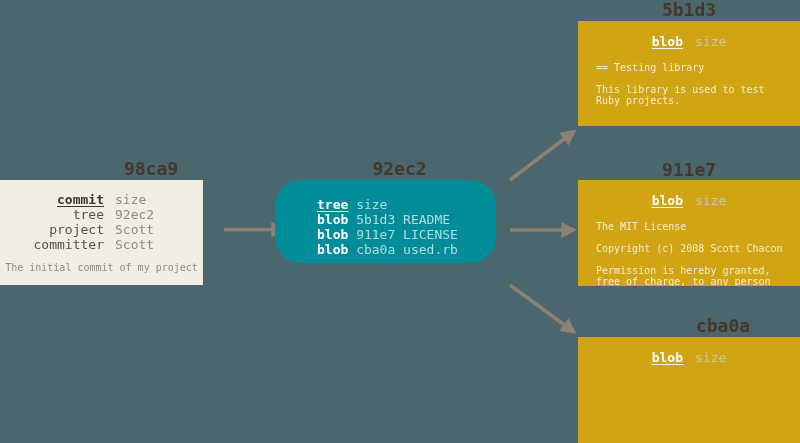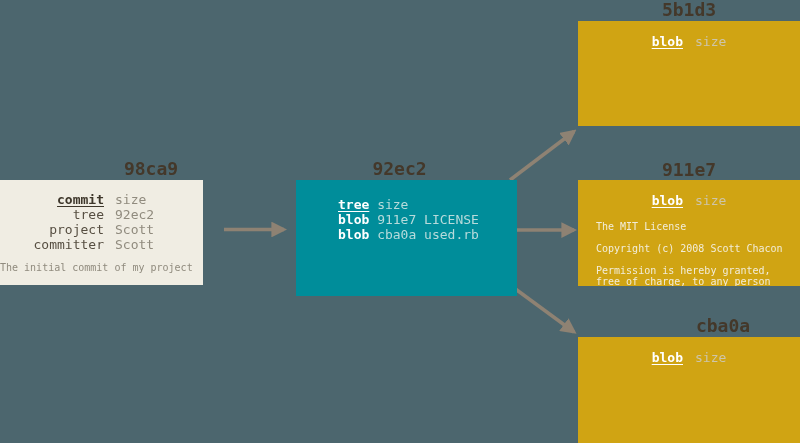--- a/index.html
+++ b/index.html
@@ -31,20 +31,21 @@
     column-gap:11px;
     padding-top:12px;
     font-size:13px;
     line-height:15px;
   }
   .commit-rows .k{ text-align:right; color:#564e41; white-space:pre; }
   .commit-rows .k.type{ font-weight:bold; color:#3e372b; text-decoration:underline; text-underline-offset:2px; }
   .commit-rows .v{ color:#908b7e; white-space:pre; }
   .commit-note{
     margin-top:10px;
+    text-align:center;
     font-size:10px;
     line-height:11px;
     color:#908b7e;
     white-space:pre;
   }
   
   .tree-box{ background:#008d9a; }
   .tree-rows{
     padding:17px 0 0 42px;
     font-size:13px;
@@ -106,34 +107,39 @@
       <span class="v">92ec2</span>
       <span class="k">project</span>
       <span class="v">Scott</span>
       <span class="k">committer</span>
       <span class="v">Scott</span>
     </div>
     <div class="commit-note">The initial commit of my project</div>
   </div>
 
   <div class="obj-label" style="left:289px;top:161px;width:221px;">92ec2</div>
-  <div class="box tree-box" style="left:296px;top:180px;width:221px;height:116px;">
+  <div class="box tree-box" style="left:275px;top:180px;width:221px;height:83px;border-radius:26px;">
     <div class="tree-rows">
       <div class="row"><span class="k type">tree</span><span class="rest"> <span>size</span></span></div>
+      <div class="row"><span class="k">blob</span><span class="rest"> <span>5b1d3 README</span></span></div>
       <div class="row"><span class="k">blob</span><span class="rest"> <span>911e7 LICENSE</span></span></div>
       <div class="row"><span class="k">blob</span><span class="rest"> <span>cba0a used.rb</span></span></div>
     </div>
   </div>
 
   <div class="obj-label" style="left:578px;top:2px;">5b1d3</div>
   <div class="box blob-box" style="left:578px;top:21px;width:222px;height:105px;">
     <div class="blob-header">
       <span class="type">blob</span>
       <span class="size">size</span>
     </div>
+    <div class="blob-body">== Testing library
+
+This library is used to test
+Ruby projects.</div>
   </div>
 
   <div class="obj-label" style="left:578px;top:162px;">911e7</div>
   <div class="box blob-box" style="left:578px;top:180px;width:222px;height:106px;">
     <div class="blob-header">
       <span class="type">blob</span>
       <span class="size">size</span>
     </div>
     <div class="blob-body">The MIT License
 

